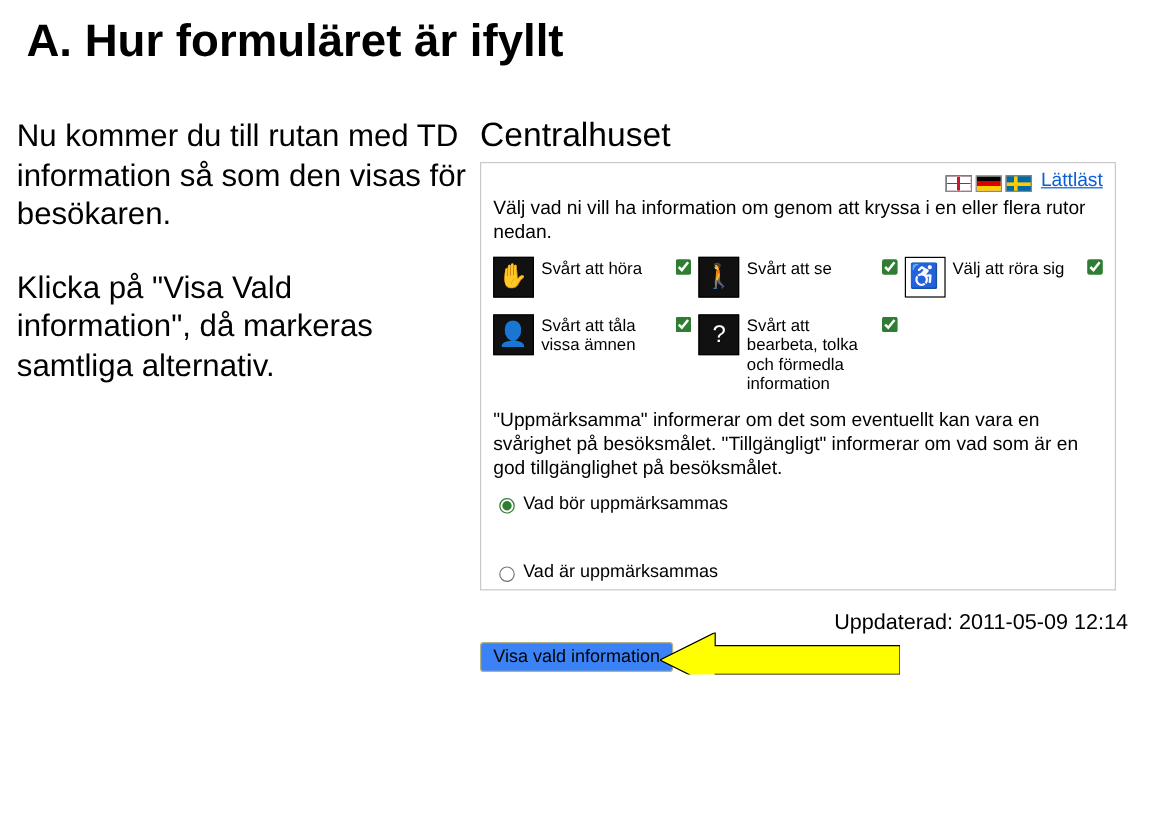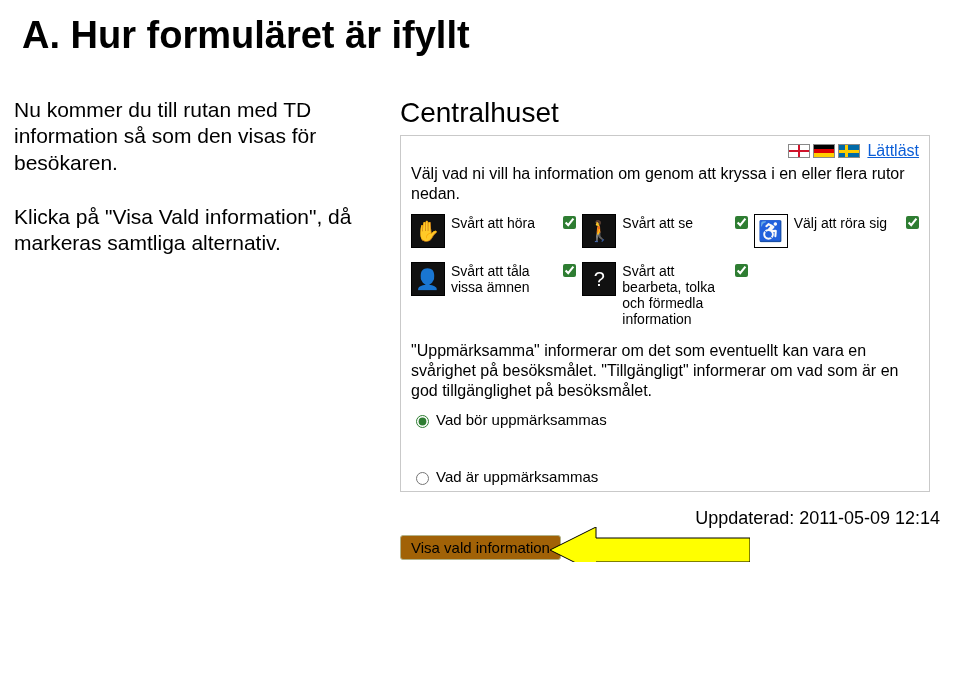--- a/index.html
+++ b/index.html
@@ -21,21 +21,21 @@
     font-weight: 900;
     margin: 4px 0 40px 8px;
   }
   .two-col {
     display: flex;
     align-items: flex-start;
   }
   .left-col {
     width: 380px;
     font-family: Arial, Helvetica, sans-serif;
-    font-size: 21px;
+    font-size: 26px;
     line-height: 1.25;
   }
   .left-col p { margin: 0 0 28px 0; }
 
   .right-col {
     flex: 1;
     padding-left: 6px;
   }
 
   .panel-title {
@@ -48,21 +48,21 @@
     border: 1px solid #c9c9c9;
     background: #fff;
     width: 530px;
     padding: 6px 10px 4px 10px;
     box-sizing: border-box;
   }
 
   .lang-row {
     display: flex;
     justify-content: flex-end;
-    align-items: center;
+    align-items: flex-end;
     gap: 3px;
     margin-bottom: 4px;
   }
   .flag {
     width: 22px;
     height: 14px;
     display: inline-block;
     border: 1px solid #888;
     box-sizing: border-box;
   }
@@ -178,21 +178,21 @@
     margin: 16px 6px 6px 0;
   }
 
   .button-row {
     position: relative;
     height: 40px;
   }
   .visa-btn {
     font-size: 15px;
     padding: 3px 10px;
-    background: #a16207;
+    background: #3b82f6;
     border: 1px solid #b3b38a;
     border-radius: 3px;
     cursor: pointer;
   }
   .arrow {
     position:absolute;
     left: 150px;
     top: -8px;
   }
   .arrow svg { display:block; }

